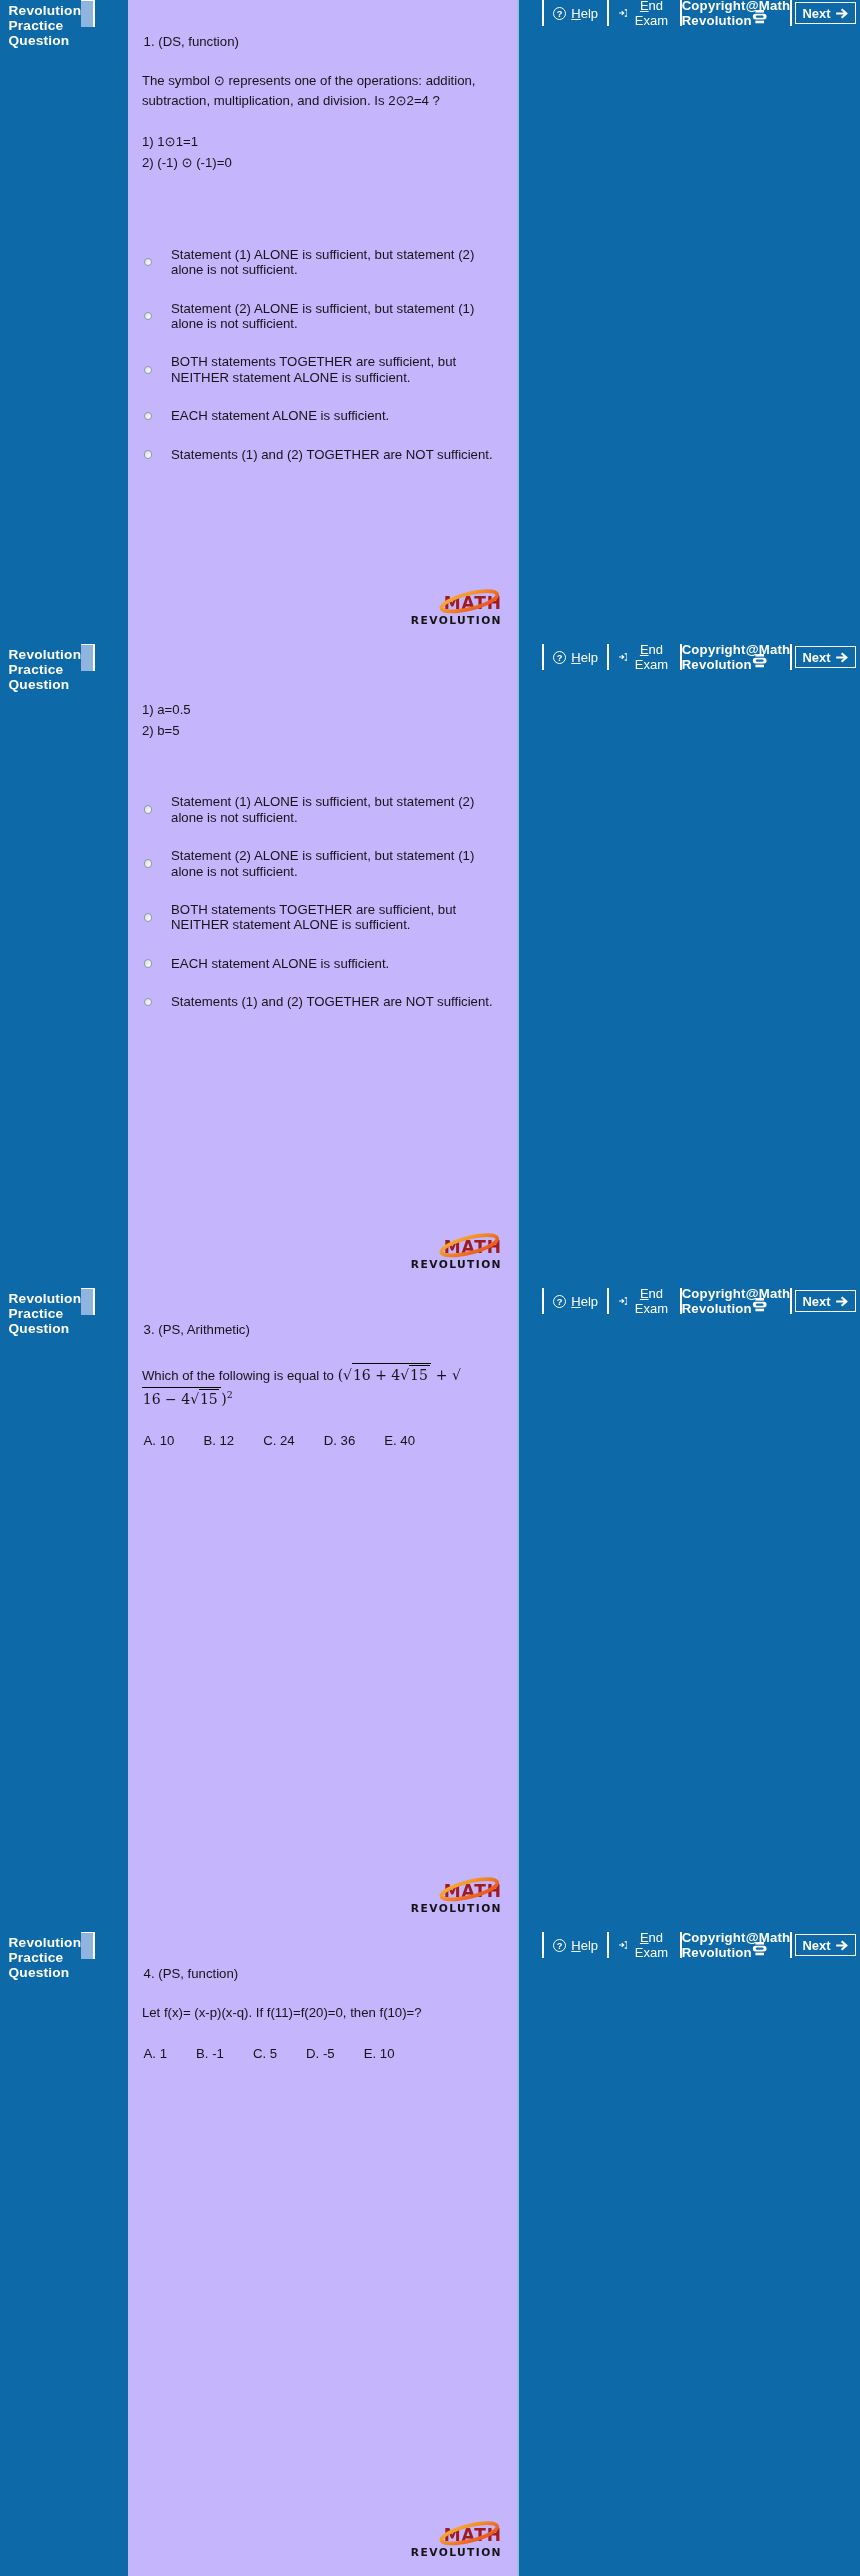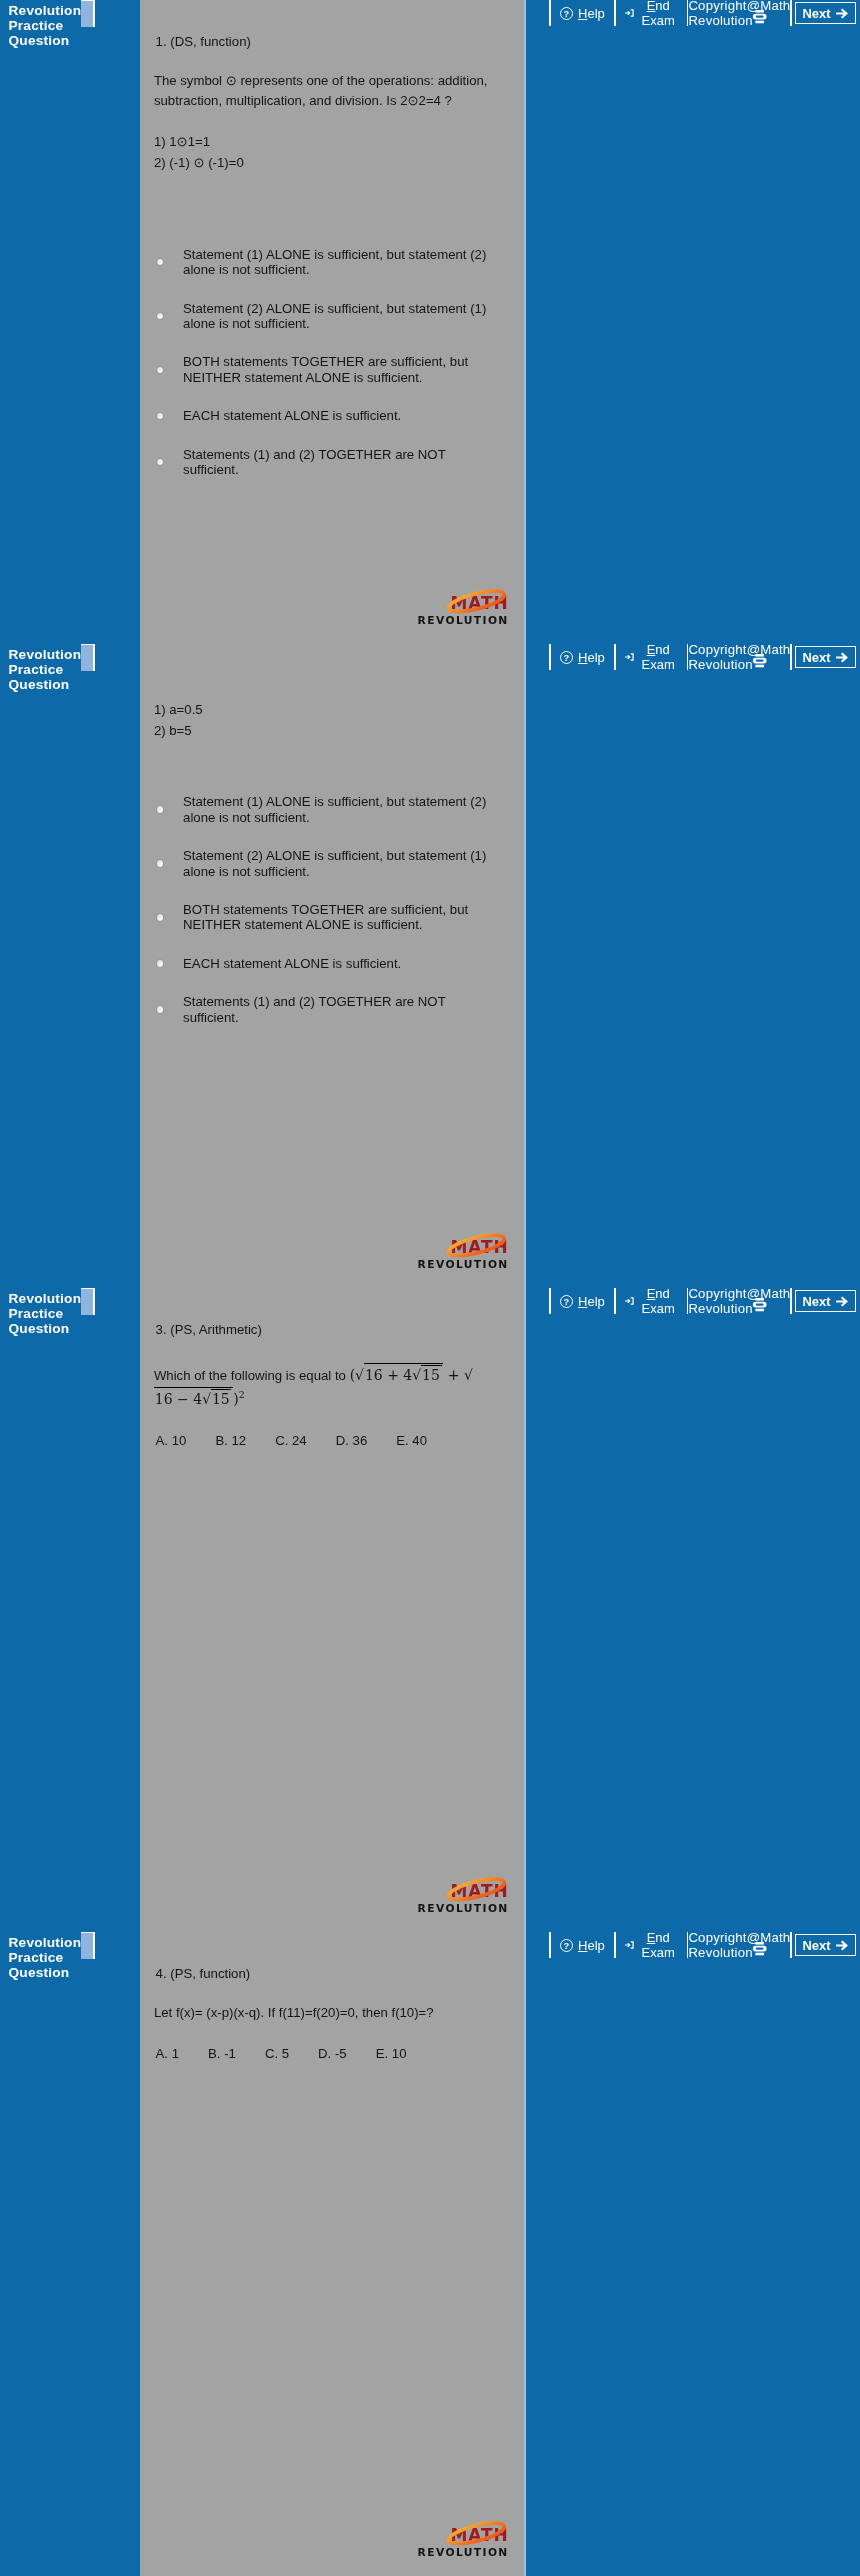--- a/index.html
+++ b/index.html
@@ -11,21 +11,21 @@
   .panel{height:644px;display:flex;flex-direction:row;overflow:hidden;}
   
   .titlebar{height:36px;flex:0 0 36px;background:#0e69a9;position:relative;display:flex;align-items:center;}
   .titlebar .title{color:#ffffff;font-weight:bold;font-size:13.7px;margin-left:8.5px;letter-spacing:0.2px;}
   .printer{position:absolute;left:752px;top:10.3px;width:15.4px;height:13.7px;cursor:pointer;}
   
   .strip{height:27px;flex:0 0 27px;background:#0e69a9;}
   .strip-inner{height:100%;margin-right:13.7px;background:#8fb4de;border-top:1.7px solid #ffffff;border-right:2.6px solid #ffffff;box-sizing:border-box;}
   
   .content{flex:1 1 auto;background:#0e69a9;display:flex;min-height:0;}
-  .paper{flex:1;margin-left:32px;margin-right:16px;background:#a3a3a3;border-right:2.6px solid #9dbfe2;position:relative;overflow:hidden;}
+  .paper{flex:1;margin-left:20px;margin-right:16px;background:#c4b5fd;border-right:2.6px solid #9dbfe2;position:relative;overflow:hidden;}
   .qbody{padding:34px 20.5px 0 13.7px;color:#151515;font-size:13.2px;}
   .qheader{margin:0 0 0 1.7px;}
   .stem{margin-top:22px;line-height:19.7px;}
   .stem2{margin-top:26px;line-height:19.7px;}
   .statements{margin-top:20.5px;line-height:21.4px;}
   .opts{margin-top:73px;}
   .opt{display:flex;align-items:center;gap:19px;margin-bottom:23px;padding-left:1.7px;cursor:pointer;}
   .radio{width:8.5px;height:8.5px;border:0.9px solid #8f9aa1;border-radius:50%;background:linear-gradient(135deg,#dcdcdc,#ffffff);flex:0 0 auto;box-sizing:border-box;}
   .optlabel{line-height:15.4px;}
   .choices{display:flex;gap:29px;margin-top:23px;padding-left:1.7px;}
@@ -40,21 +40,21 @@
   .swoosh{position:absolute;right:-3.4px;top:-8.5px;}
   .logo-rev{color:#141414;font-weight:bold;font-size:10.7px;letter-spacing:1.4px;line-height:12px;font-family:"DejaVu Sans",sans-serif;}
   .logo-row{position:relative;display:block;}
   
   .bbar{height:26px;flex:0 0 26px;background:#0e69a9;display:flex;align-items:stretch;color:#fff;}
   .sep{width:1.7px;background:#ffffff;flex:0 0 1.7px;}
   .sep.first{margin-left:6.8px;}
   .bbtn{display:flex;align-items:center;gap:5.1px;padding:0 9.4px;background:none;border:none;color:#fff;font-size:13px;font-family:"Liberation Sans",sans-serif;cursor:pointer;}
   .ul{text-decoration:underline;}
   .qcirc{width:13px;height:13px;border:1.3px solid #fff;border-radius:50%;display:inline-flex;align-items:center;justify-content:center;font-size:9.4px;font-weight:bold;box-sizing:border-box;}
-  .copy{flex:1;display:flex;align-items:center;justify-content:center;font-weight:normal;font-size:13.2px;letter-spacing:0.2px;}
+  .copy{flex:1;display:flex;align-items:center;justify-content:center;font-weight:bold;font-size:13.2px;letter-spacing:0.2px;}
   .nextbtn{margin:1.7px 4.3px 1.7px 3.4px;border:1.7px solid #ffffff;display:flex;align-items:center;gap:5.1px;padding:0 6px;background:none;color:#fff;font-size:13px;font-weight:bold;font-family:"Liberation Sans",sans-serif;cursor:pointer;}
 </style>
 </head>
 <body>
 
 <section class="panel">
   <header class="titlebar">
     <span class="title">Math Revolution Practice Question</span>
     <svg class="printer" viewBox="0 0 18 16">
       <rect x="4" y="0" width="10" height="3" fill="#fff"></rect>

